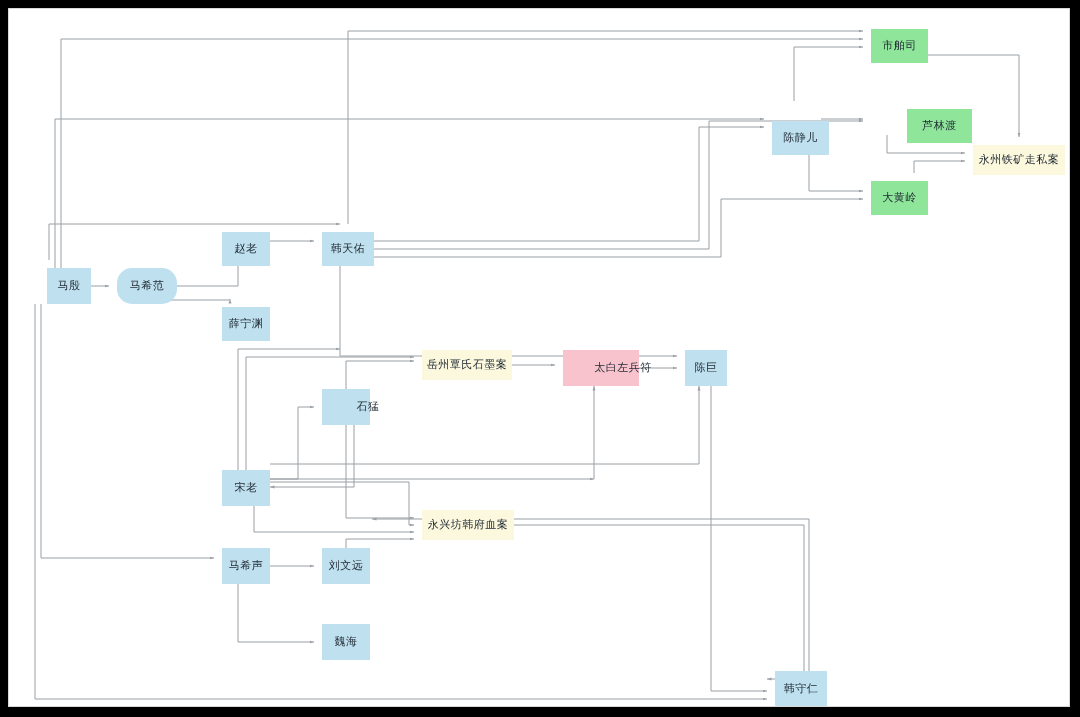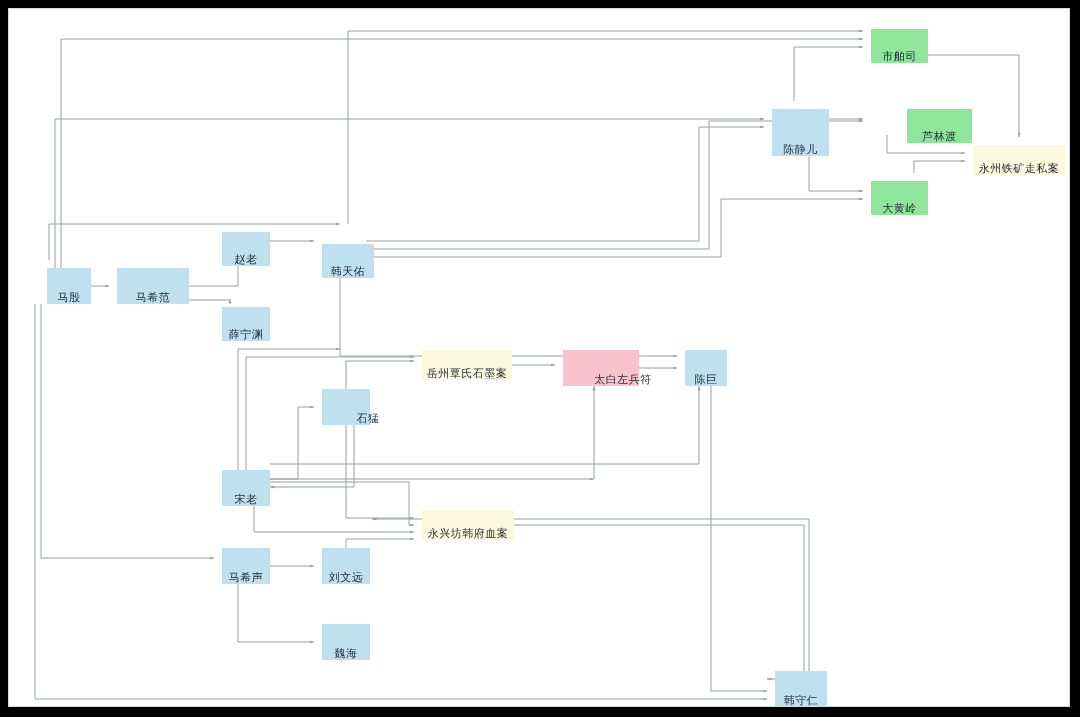--- a/index.html
+++ b/index.html
@@ -23,21 +23,21 @@
     overflow:hidden;
   }
   #edges{
     position:absolute;left:0;top:0;
     width:1062px;height:699px;
     pointer-events:none;
   }
   .node{
     position:absolute;
     box-sizing:border-box;
-    display:flex;align-items:flex-end;justify-content:center;
+    display:flex;align-items:center;justify-content:center;
     font-size:11px;
     color:#1f2933;
     line-height:1.2;
     letter-spacing:0.5px;
     white-space:nowrap;
     text-align:center;
     user-select:none;
   }
   .node.person{ background:#bfe0ef; }
   .node.place { background:#8fe69a; }
@@ -94,42 +94,42 @@
           <path d="M 261,455 L 690,455 L 690,377" fill="none" stroke="#9aa0a6" stroke-width="1" marker-end="url(#arrow)"></path>
           <path d="M 702,377 L 702,682 L 758,682" fill="none" stroke="#9aa0a6" stroke-width="1" marker-end="url(#arrow)"></path>
           <path d="M 818,674 L 800,674 L 800,510 L 363,510" fill="none" stroke="#9aa0a6" stroke-width="1" marker-end="url(#arrow)"></path>
           <path d="M 505,516 L 795,516 L 795,670 L 758,670" fill="none" stroke="#9aa0a6" stroke-width="1" marker-end="url(#arrow)"></path>
         </g>
     </svg>
     <div id="node-layer">
         <div class="node place" style="left: 862px; top: 20px; width: 57px; height: 34px;">
           <span>市舶司</span>
         </div>
-        <div class="node person" style="left: 763px; top: 100px; width: 57px; height: 47px;">
+        <div class="node person" style="left: 763px; top: 112px; width: 57px; height: 34px;">
           <span>陈静儿</span>
         </div>
         <div class="node place" style="left: 898px; top: 100px; width: 65px; height: 34px;">
           <span>芦林渡</span>
         </div>
         <div class="node case" style="left: 964px; top: 136px; width: 92px; height: 30px;">
           <span>永州铁矿走私案</span>
         </div>
         <div class="node place" style="left: 862px; top: 172px; width: 57px; height: 34px;">
           <span>大黄岭</span>
         </div>
         <div class="node person" style="left: 213px; top: 223px; width: 48px; height: 34px;">
           <span>赵老</span>
         </div>
-        <div class="node person" style="left: 313px; top: 223px; width: 52px; height: 34px; margin-top: 12px;">
+        <div class="node person" style="left: 313px; top: 223px; width: 52px; height: 34px;">
           <span>韩天佑</span>
         </div>
         <div class="node person" style="left: 18px; top: 259px; width: 44px; height: 36px; margin-left: 20px;">
           <span>马殷</span>
         </div>
-        <div class="node person" style="left: 108px; top: 259px; width: 72px; height: 36px;">
+        <div class="node person" style="left: 108px; top: 259px; width: 60px; height: 36px; border-radius: 15px;">
           <span>马希范</span>
         </div>
         <div class="node person" style="left: 213px; top: 298px; width: 48px; height: 34px;">
           <span>薛宁渊</span>
         </div>
         <div class="node case" style="left: 413px; top: 341px; width: 90px; height: 30px;">
           <span>岳州覃氏石墨案</span>
         </div>
         <div class="node item" style="left: 554px; top: 341px; width: 76px; height: 36px;">
           <span>太白左兵符</span>

